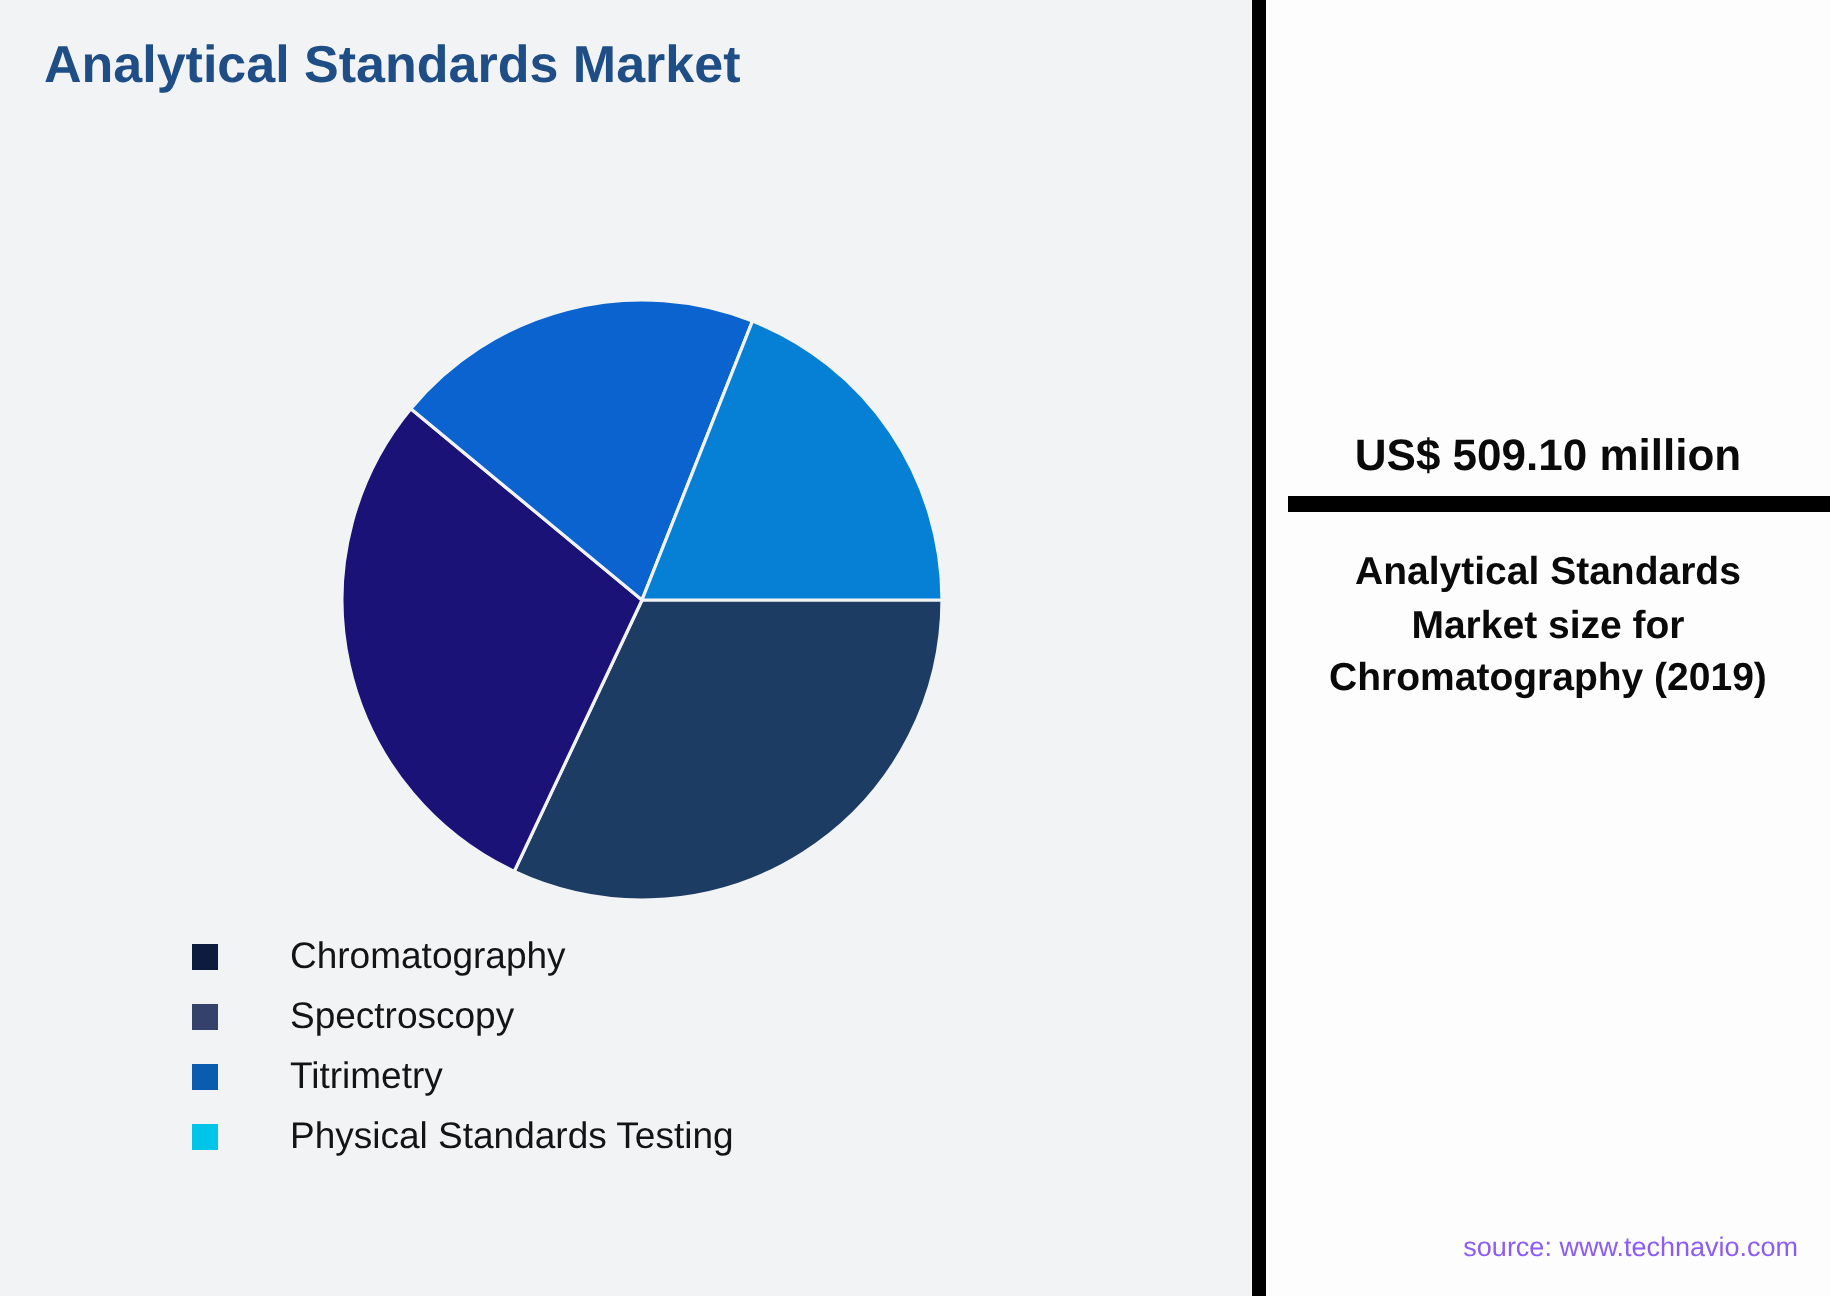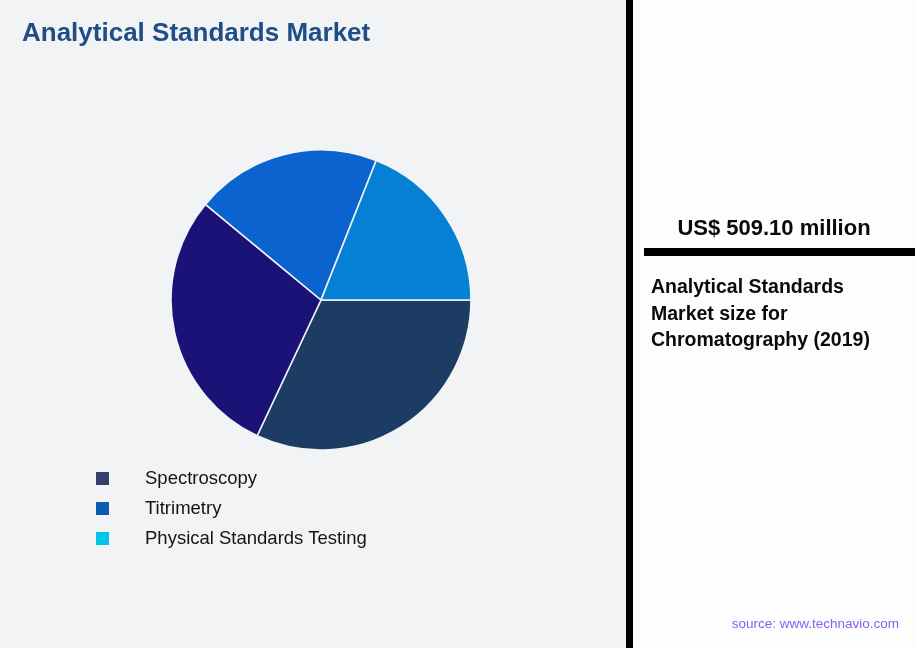--- a/index.html
+++ b/index.html
@@ -112,21 +112,21 @@
     right: -1px;
     top: 248px;
     height: 8px;
     background: #000000;
   }
   .callout-desc {
     position: absolute;
     left: 18px;
     right: 18px;
     top: 273px;
-    text-align: left;
+    text-align: center;
     font-size: 19.5px;
     font-weight: bold;
     color: #0a0a0a;
     line-height: 1.37;
   }
   .source-note {
     position: absolute;
     right: 16px;
     bottom: 17px;
     font-size: 13.5px;
@@ -151,20 +151,24 @@
             <path d="M 150 150 L 300.00 150.00 A 150 150 0 0 1 86.13 285.72 Z" fill="#1c3c64" stroke="#f2f3f5" stroke-width="1.6"></path>
             <path d="M 150 150 L 86.13 285.72 A 150 150 0 0 1 34.42 54.39 Z" fill="#1b1278" stroke="#f2f3f5" stroke-width="1.6"></path>
             <path d="M 150 150 L 34.42 54.39 A 150 150 0 0 1 205.22 10.53 Z" fill="#0a63ce" stroke="#f2f3f5" stroke-width="1.6"></path>
             <path d="M 150 150 L 205.22 10.53 A 150 150 0 0 1 300.00 150.00 Z" fill="#0680d4" stroke="#f2f3f5" stroke-width="1.6"></path>
           </g>
       </svg>
     </div>
 
     <div class="legend">
       <div class="legend-item">
+        <span class="legend-swatch" style="background: rgb(13, 27, 62);"></span>
+        <span class="legend-label">Chromatography</span>
+      </div>
+      <div class="legend-item">
         <span class="legend-swatch" style="background: rgb(51, 65, 107);"></span>
         <span class="legend-label">Spectroscopy</span>
       </div>
       <div class="legend-item">
         <span class="legend-swatch" style="background: rgb(10, 92, 176);"></span>
         <span class="legend-label">Titrimetry</span>
       </div>
       <div class="legend-item">
         <span class="legend-swatch" style="background: rgb(0, 196, 232);"></span>
         <span class="legend-label">Physical Standards Testing</span>

